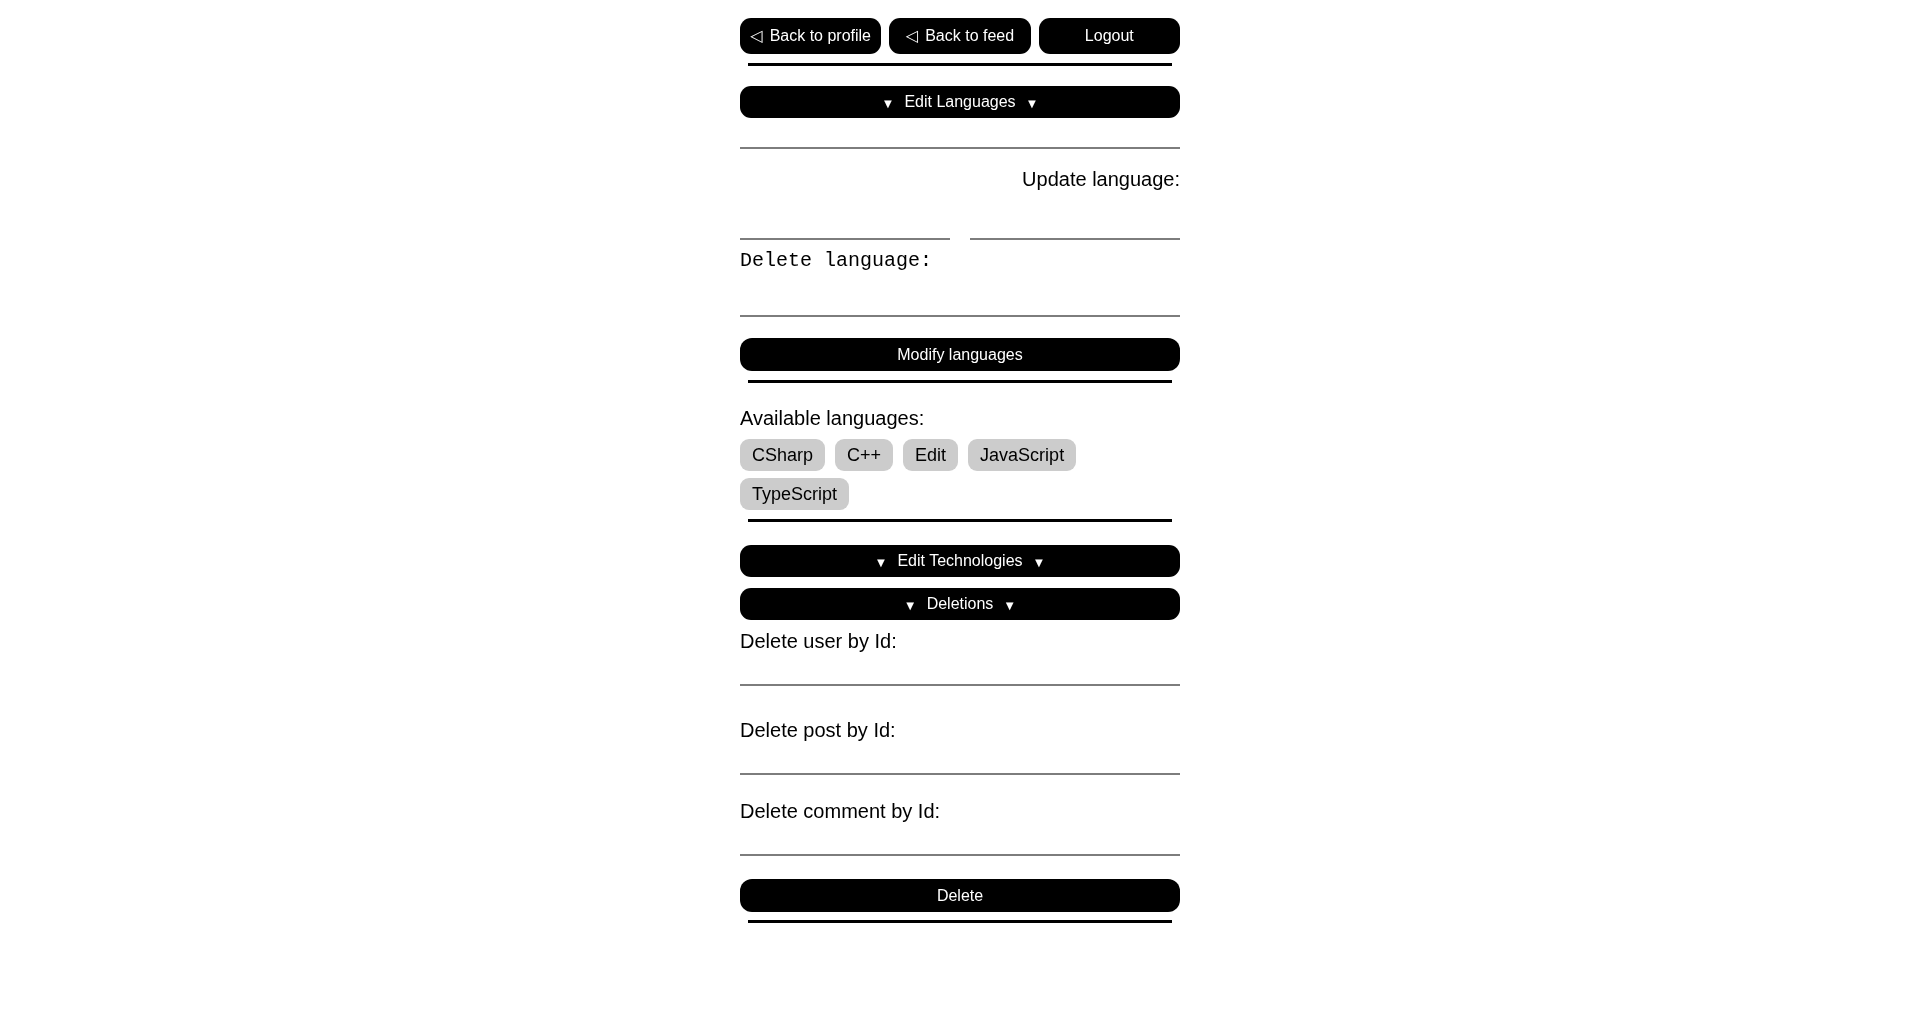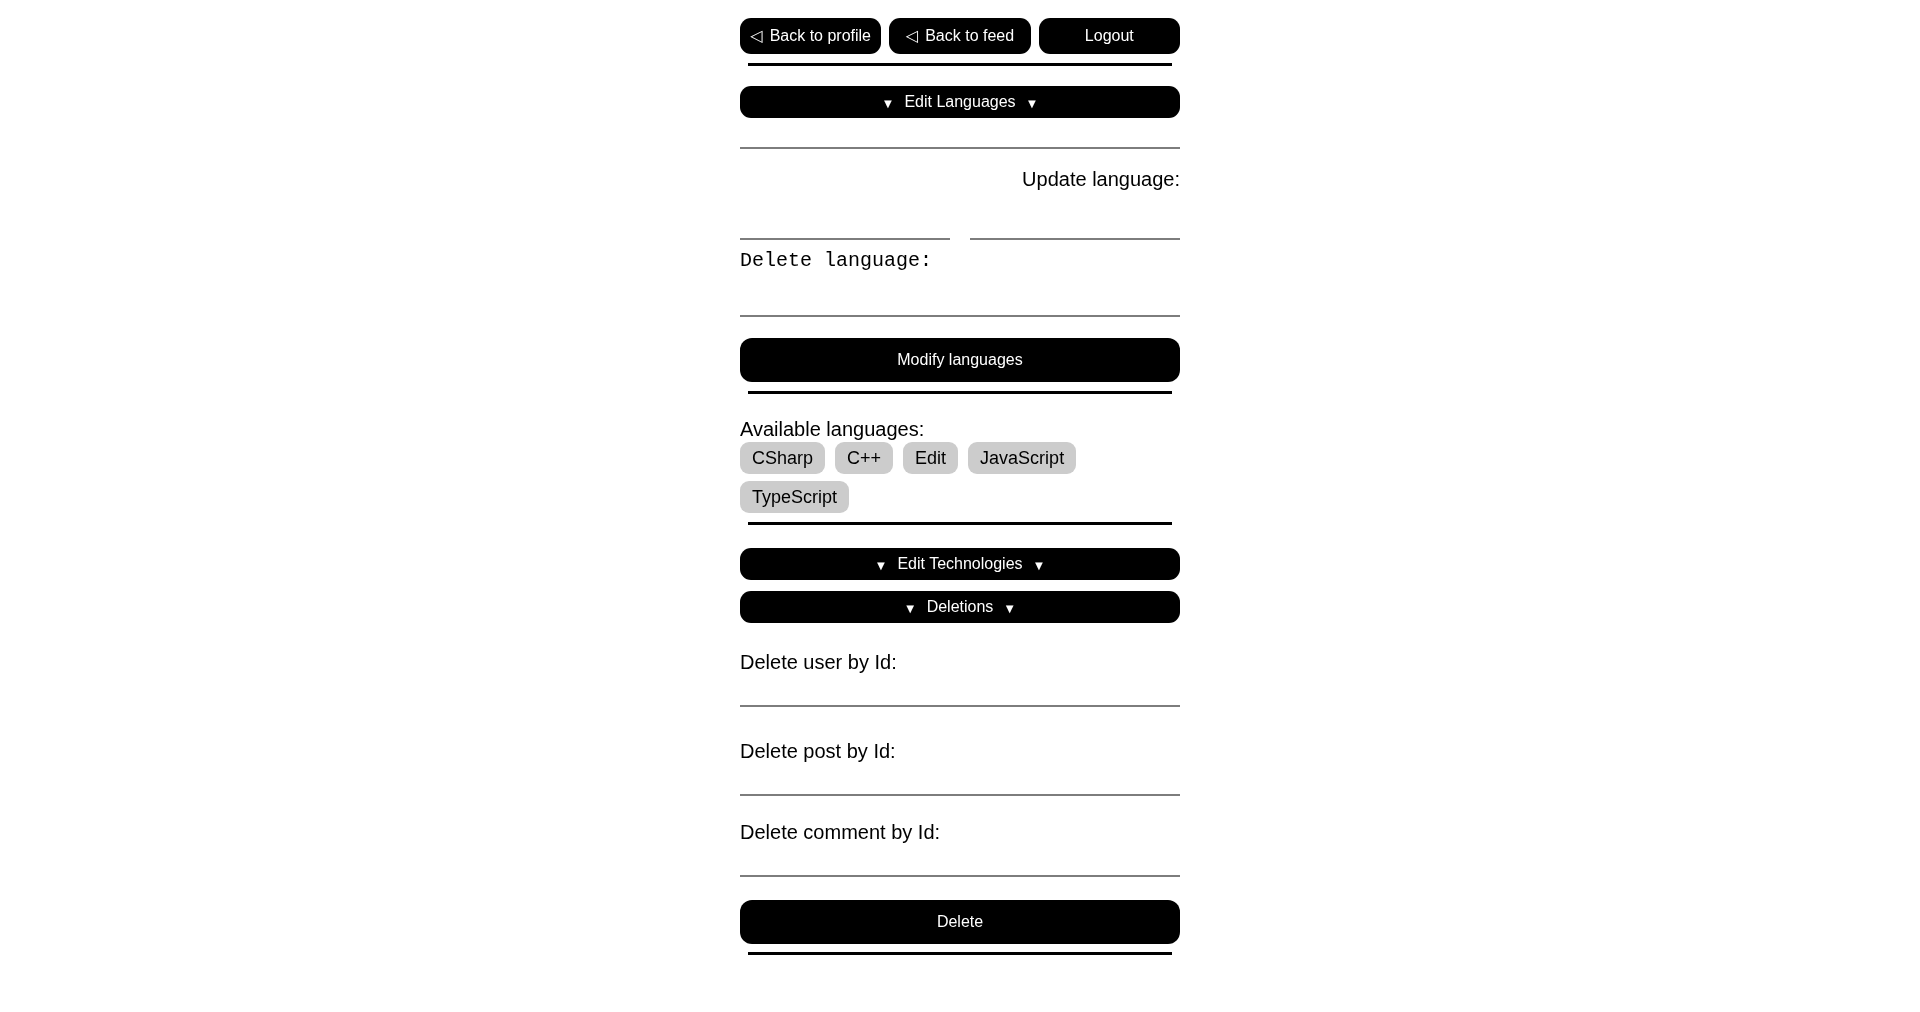--- a/index.html
+++ b/index.html
@@ -100,36 +100,36 @@
   }
   .chip {
     background: var(--chip-bg);
     color: var(--chip-text);
     border-radius: 9px;
     padding: 3px 12px;
     font-size: 18px;
     line-height: 26px;
     white-space: nowrap;
   }
-  .action-btn { height: 44px; border-radius: 12px; }
+  .action-btn { height: 33px; border-radius: 12px; }
 
   
   .toggle-languages   { margin-top: 20px; }
   .lbl-create         { margin-top: 20px; }
   .in-create          { margin-top: 3px; }
   .lbl-update         { margin-top: 17px; text-align: right; }
   .dual-update        { margin-top: 20px; }
   .lbl-delete-lang    { margin-top: 8px; font-family: Liberation Mono, monospace; }
   .in-delete-lang     { margin-top: 15px; }
   .btn-modify         { margin-top: 21px; }
   .lbl-available      { margin-top: 22px; }
-  .chips              { margin-top: 0; }
+  .chips              { margin-top: 8px; }
   .toggle-tech        { margin-top: 23px; }
   .toggle-deletions   { margin-top: 11px; }
-  .lbl-del-user       { margin-top: 26px; }
+  .lbl-del-user       { margin-top: 8px; }
   .in-del-user        { margin-top: 4px; }
   .lbl-del-post       { margin-top: 31px; }
   .in-del-post        { margin-top: 4px; }
   .lbl-del-comment    { margin-top: 23px; }
   .in-del-comment     { margin-top: 4px; }
   .btn-delete         { margin-top: 23px; }
 </style>
 </head>
 <body>
 

